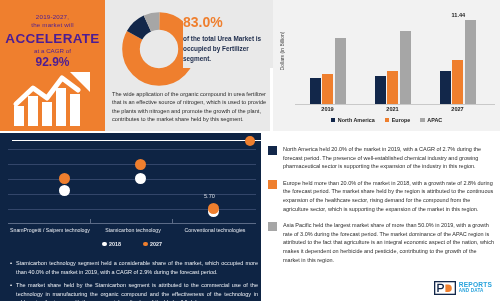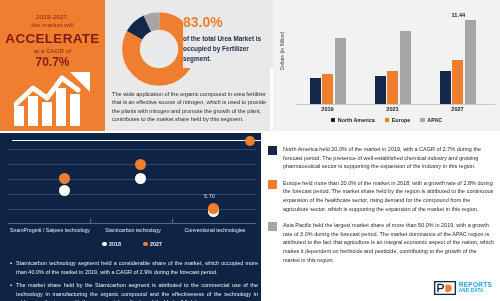--- a/index.html
+++ b/index.html
@@ -9,21 +9,21 @@
     background: #ffffff;
     overflow: hidden;
   }
   .page { position: relative; width: 500px; height: 301px; background: #ffffff; }
 
   
   .top { position: absolute; left:0; top:0; width:500px; height:131px; }
 
   .orange-panel {
     position:absolute; left:0; top:0; width:105px; height:131px;
-    background:#ef7f2e; color:#7f1d1d; text-align:center;
+    background:#ef7f2e; color:#4c1d95; text-align:center;
     padding-top:13px;
   }
   .op-line1 { font-size:6.2px; letter-spacing:.2px; line-height:8px; }
   .op-accel { font-size:13.5px; font-weight:bold; letter-spacing:.3px; margin-top:2px; }
   .op-line3 { font-size:6.2px; margin-top:1px; }
   .op-cagr  { font-size:12px; font-weight:bold; margin-top:1px; }
 
   .growth-icon { position:absolute; left:12px; top:70px; width:82px; height:58px; }
 
   .mid-panel {
@@ -106,21 +106,21 @@
 
 <div class="page">
 
   <div class="top">
 
     <div class="orange-panel">
       <div class="op-line1">2019-2027,</div>
       <div class="op-line1">the market will</div>
       <div class="op-accel">ACCELERATE</div>
       <div class="op-line3">at a CAGR of</div>
-      <div class="op-cagr">70.7%</div>
+      <div class="op-cagr">92.9%</div>
 
       <svg class="growth-icon" viewBox="0 0 82 58">
         <rect x="2" y="36" width="10" height="20" fill="#fff"></rect>
         <rect x="16" y="26" width="10" height="30" fill="#fff"></rect>
         <rect x="30" y="32" width="10" height="24" fill="#fff"></rect>
         <rect x="44" y="18" width="10" height="38" fill="#fff"></rect>
         <rect x="58" y="24" width="10" height="32" fill="#fff"></rect>
         <polyline points="4,34 21,18 35,28 50,8 66,20" fill="none" stroke="#fff" stroke-width="5" stroke-linejoin="round" stroke-linecap="round"></polyline>
         <polygon points="58,2 78,2 78,22" fill="#fff"></polygon>
       </svg>

